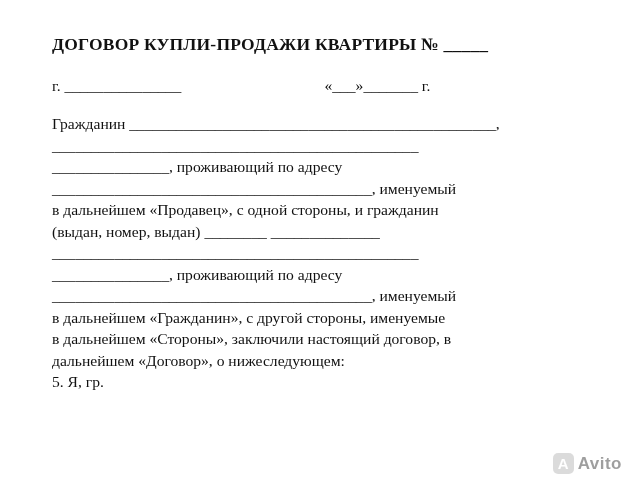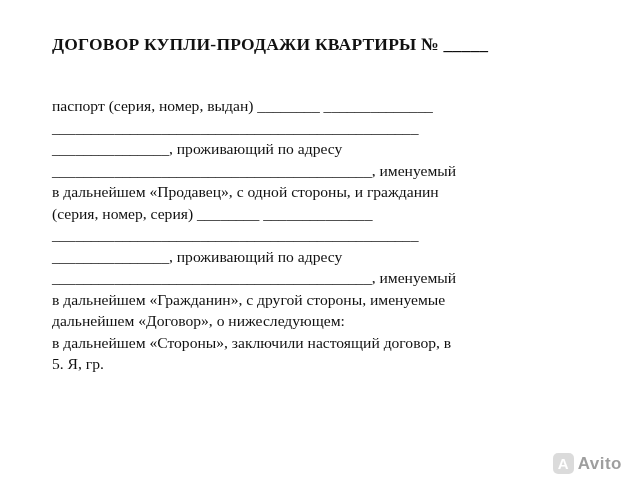--- a/index.html
+++ b/index.html
@@ -98,36 +98,41 @@
 <body>
 
 <div class="page">
   <div class="doc">
     <div class="doc-inner">
 
       <div class="title">ДОГОВОР КУПЛИ-ПРОДАЖИ КВАРТИРЫ № _____</div>
 
       <div class="spacer-lg"></div>
 
+      <div class="row-city">
+        <span>г. _______________</span>
+        <span class="gap"></span>
+        <span>«___»_______ г.</span>
+      </div>
 
       <div class="spacer-md"></div>
 
       <div class="block">
-        <div class="line">паспорт (серия, номер, выдан) ________ ______________</div>
+        <div class="line">Гражданин _______________________________________________,</div>
         <div class="line">_______________________________________________</div>
         <div class="line">_______________, проживающий по адресу</div>
         <div class="line">_________________________________________, именуемый</div>
         <div class="line">в дальнейшем «Продавец», с одной стороны, и гражданин</div>
-        <div class="line">(серия, номер, серия) ________ ______________</div>
+        <div class="line">(выдан, номер, выдан) ________ ______________</div>
         <div class="line">_______________________________________________</div>
         <div class="line">_______________, проживающий по адресу</div>
         <div class="line">_________________________________________, именуемый</div>
         <div class="line">в дальнейшем «Гражданин», с другой стороны, именуемые</div>
+        <div class="line">в дальнейшем «Стороны», заключили настоящий договор, в</div>
         <div class="line">дальнейшем «Договор», о нижеследующем:</div>
-        <div class="line">в дальнейшем «Стороны», заключили настоящий договор, в</div>
         <div class="line">5. Я, гр.</div>
       </div>
 
     </div>
 
     <div class="wm">
       <div class="wm-badge">A</div>
       <div class="wm-text">Avito</div>
     </div>
   </div>

